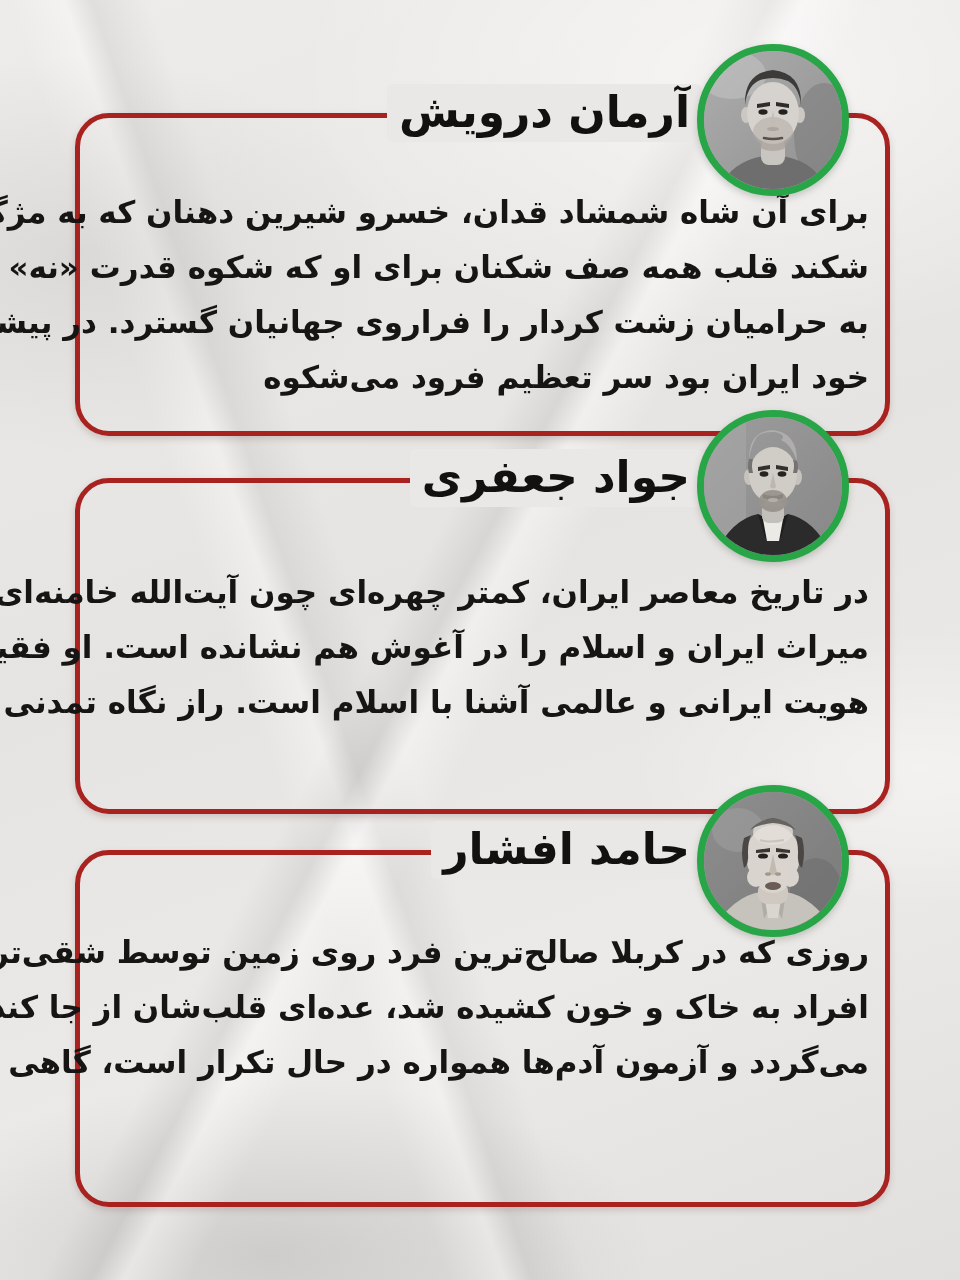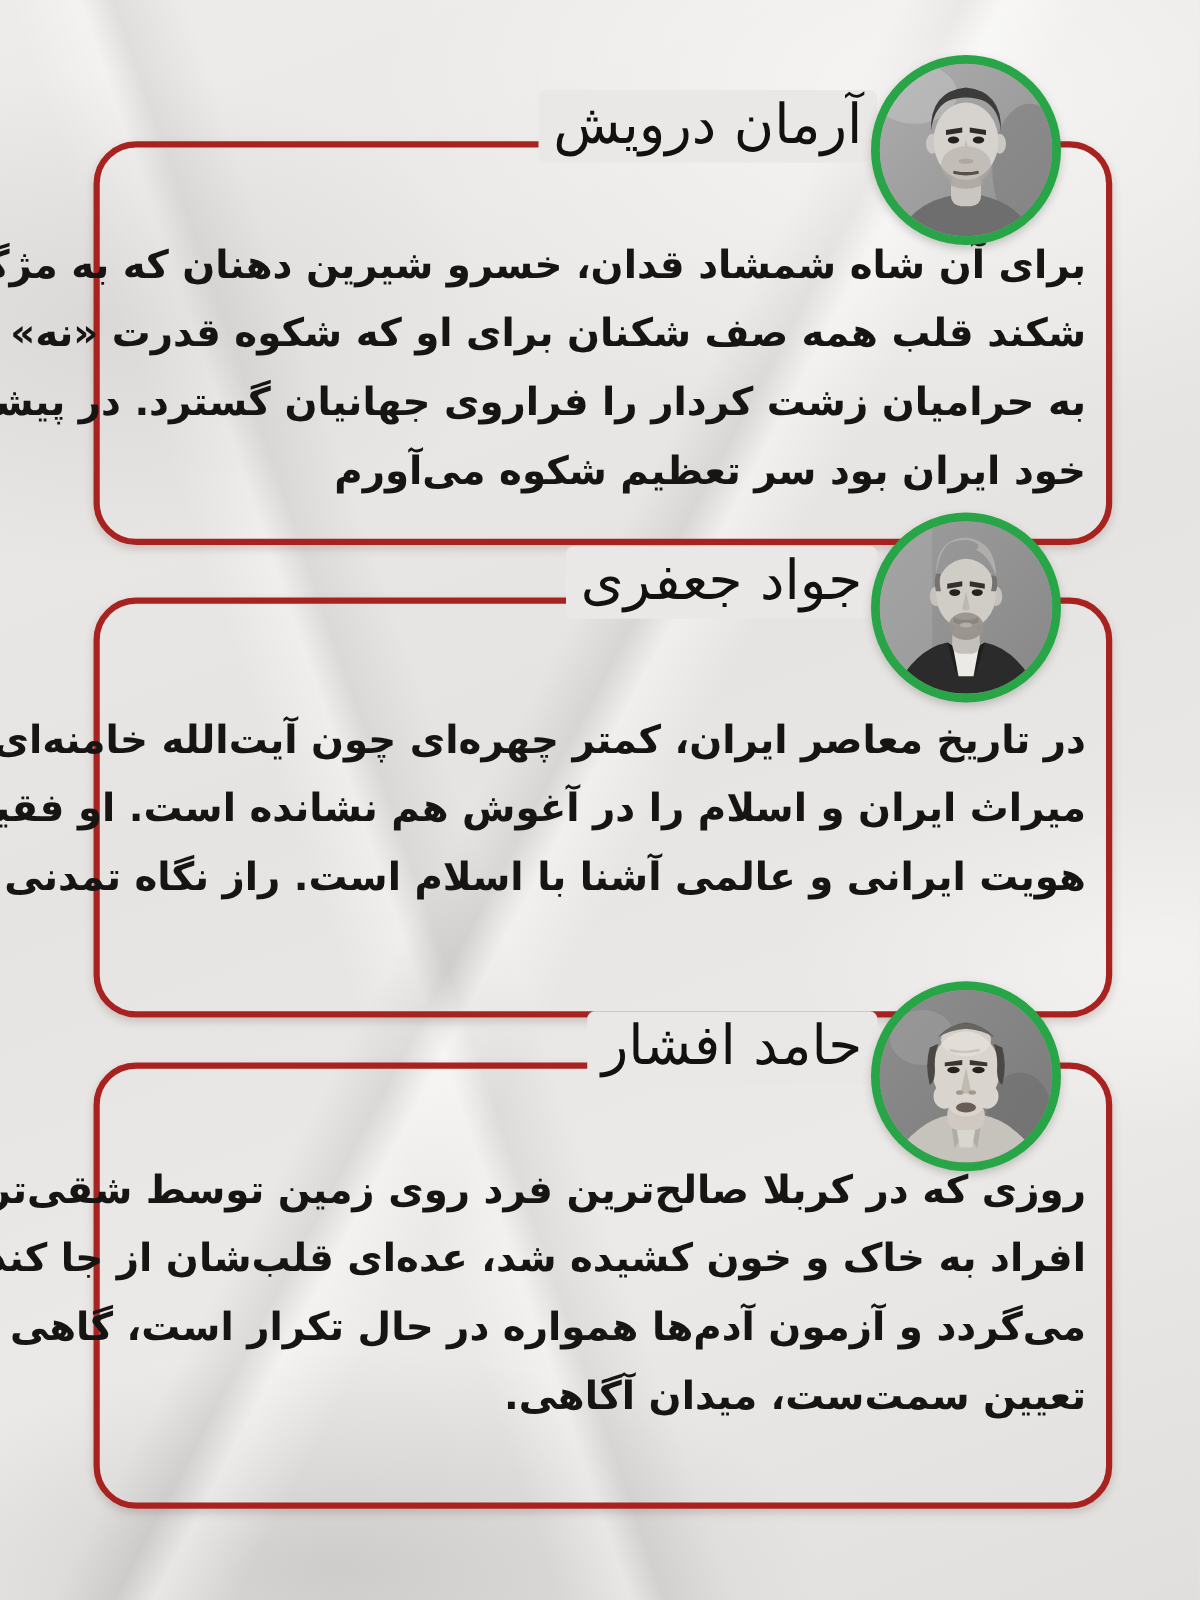--- a/index.html
+++ b/index.html
@@ -37,23 +37,23 @@
     position:absolute;left:18px;right:16px;direction:rtl;
     color:#161514;font-weight:bold;font-size:31px;line-height:55px;
   }
   .s1 .quote{top:67px;}
   .s2 .quote{top:82px;}
   .s3 .quote{top:70px;}
   .qline{text-align:justify;text-align-last:justify;white-space:nowrap;}
   .qline.last{text-align-last:right;white-space:normal;}
 
   .name{
-    position:absolute;right:258px;top:72px;height:58px;line-height:56px;
+    position:absolute;right:258px;top:84px;height:58px;line-height:56px;
     padding:0 12px;background:#eae8e6;border-radius:6px;
-    font-size:44px;font-weight:normal;color:#121110;direction:rtl;white-space:nowrap;
+    font-size:44px;font-weight:bold;color:#121110;direction:rtl;white-space:nowrap;
     z-index:2;
   }
 
   .photo{
     position:absolute;left:697px;width:138px;height:138px;
     border:7px solid #28a546;border-radius:50%;overflow:hidden;
     background:#a0a0a0;z-index:3;
     box-shadow:0 3px 7px rgba(70,80,70,.28);
   }
   .s1 .photo{top:44px;}
@@ -65,21 +65,21 @@
 <body>
 
 <div class="poster">
 
   <section class="section s1">
     <div class="card">
       <div class="quote">
         <div class="qline">برای آن شاه شمشاد قدان، خسرو شیرین دهنان که به مژگان</div>
         <div class="qline">شکند قلب همه صف شکنان برای او که شکوه قدرت «نه» گفتن</div>
         <div class="qline">به حرامیان زشت کردار را فراروی جهانیان گسترد. در پیشگاه او که</div>
-        <div class="qline last">خود ایران بود سر تعظیم شکوه می‌آورم</div>
+        <div class="qline last">خود ایران بود سر تعظیم فرود می‌شکوه</div>
       </div>
     </div>
     <div class="name">آرمان درویش</div>
     <div class="photo">
       <svg viewBox="0 0 138 138">
         <defs>
           <linearGradient id="p1bg" x1="0" y1="0" x2="1" y2="1">
             <stop offset="0" stop-color="#adadad"></stop>
               <stop offset="1" stop-color="#909090"></stop>
           </linearGradient>
@@ -148,21 +148,20 @@
       </svg>
     </div>
   </section>
 
   <section class="section s3">
     <div class="card">
       <div class="quote">
         <div class="qline">روزی که در کربلا صالح‌ترین فرد روی زمین توسط شقی‌ترین</div>
         <div class="qline">افراد به خاک و خون کشیده شد، عده‌ای قلب‌شان از جا کنده</div>
         <div class="qline">می‌گردد و آزمون آدم‌ها همواره در حال تکرار است، گاهی میدان</div>
-        <div class="qline last">تعیین سمت‌ست، میدان آگاهی.</div>
       </div>
     </div>
     <div class="name">حامد افشار</div>
     <div class="photo">
       <svg viewBox="0 0 138 138">
         <defs>
           <linearGradient id="p3bg" x1="0" y1="0" x2="1" y2="1">
             <stop offset="0" stop-color="#8e8e8e"></stop>
               <stop offset="1" stop-color="#7a7a7a"></stop>
           </linearGradient>

